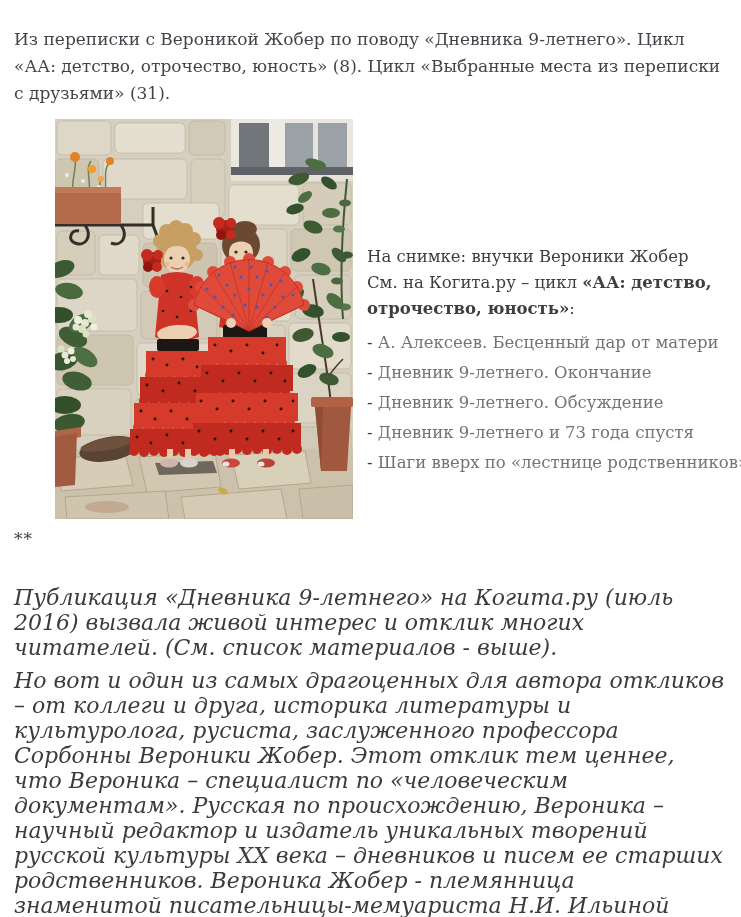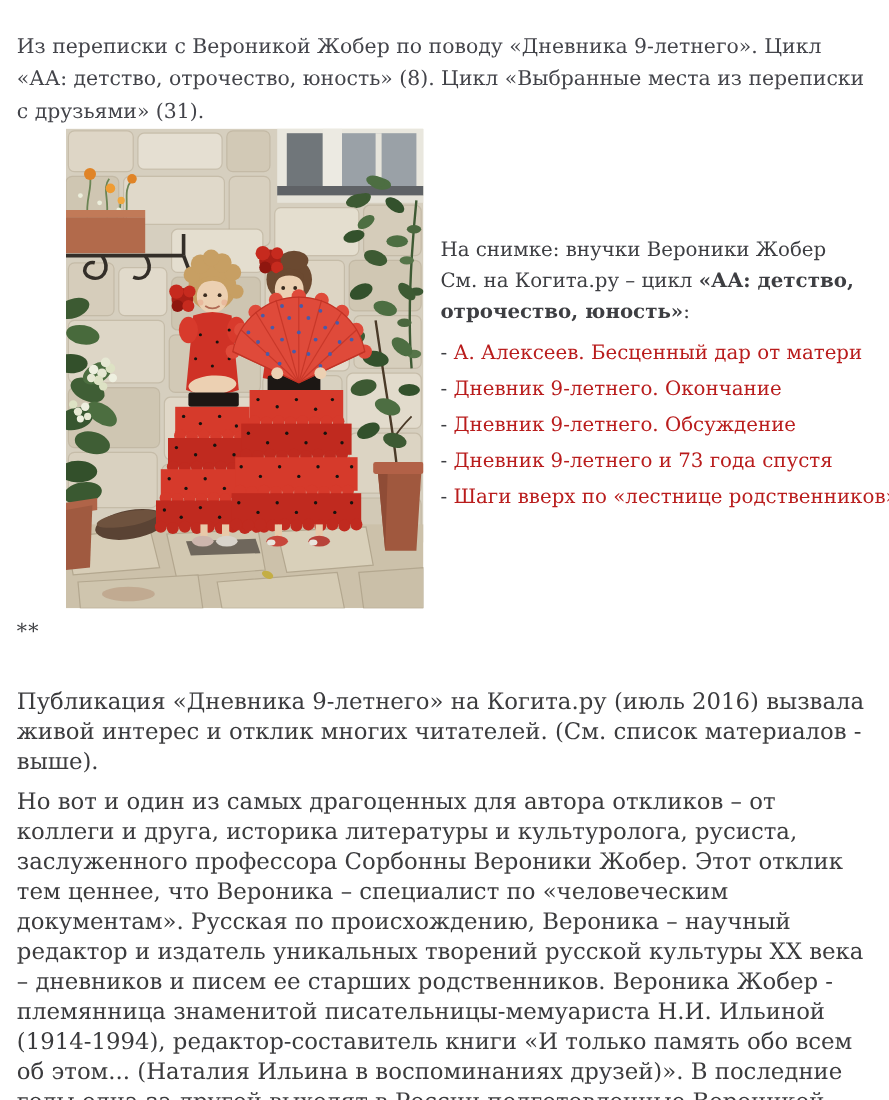--- a/index.html
+++ b/index.html
@@ -4,38 +4,38 @@
 <style>
   * { margin:0; padding:0; box-sizing:border-box; }
   html,body { background:#ffffff; }
   body {
     width:741px;
     font-family:"DejaVu Serif","Liberation Serif",serif;
     color:#3d3e42;
   }
   .page { padding:26px 14px 10px 14px; }
   .header {
-    font-size:17px; line-height:27px; 
+    font-size:17px; line-height:27px; margin-bottom:12px;
     color:#43444a;
   }
-  .media-row { display:flex; align-items:flex-start;padding-left:41px; }
+  .media-row { display:flex; align-items:center;padding-left:41px; }
   .photo { width:298px; height:400px; flex:0 0 298px; overflow:hidden; }
   .photo svg { display:block; }
   .side { margin-left:14px; width:415px; padding-top:88px; font-size:16.5px; }
   .caption { line-height:26px; color:#3d3e42; }
   .see-also { line-height:26px; }
   .see-also strong { font-weight:bold; }
   .links { margin-top:10px; }
   .link-row { line-height:22px; margin-bottom:8px; white-space:nowrap; }
   .link-row .dash { color:#3d3e42; }
-  .link-row a { color:#b91c1c; text-decoration:none; }
+  .link-row a { color:#737373; text-decoration:none; }
   .separator { margin-top:8px; font-size:17px; line-height:24px; letter-spacing:1px; }
   .body-text { margin-top:34px; }
   .body-text p {
-    font-size:19px; line-height:25px;
+    font-style:italic; font-size:22px; line-height:25px;
     margin-bottom:8px; color:#3b3b3d;
   }
 </style>
 </head>
 <body>
 
 <div class="page">
 
   <p class="header">Из переписки с Вероникой Жобер по поводу «Дневника 9-летнего». Цикл «АА: детство, отрочество, юность» (8). Цикл «Выбранные места из переписки с друзьями» (31).</p>
 

